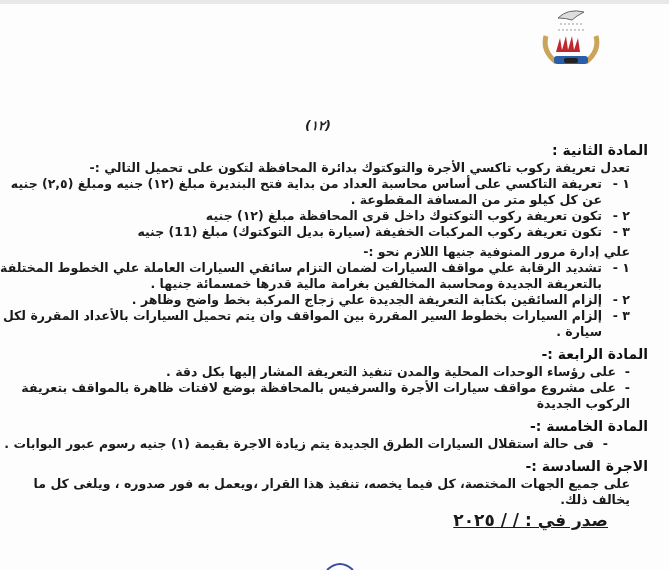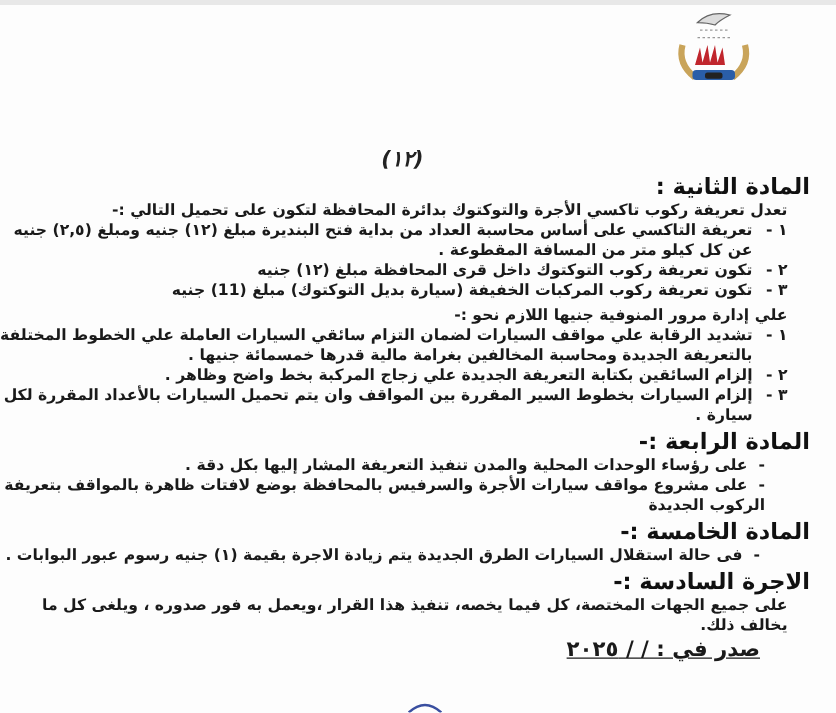--- a/index.html
+++ b/index.html
@@ -11,35 +11,35 @@
     position:relative;
   }
   .topbar { position:absolute; left:0; top:0; width:669px; height:4px; background:#e8e8e8; }
   .logo-wrap { position:absolute; left:500px; top:6px; width:150px; height:92px; }
   .logo-emblem { position:absolute; left:38px; top:0; width:66px; height:64px; }
   .logo-title {
     position:absolute; left:0; top:64px; width:150px; text-align:center;
     font-weight:bold; font-size:16px; direction:rtl; color:#111;
   }
   .page-number {
-    position:absolute; left:305px; top:118px; font-size:17px; font-weight:bold; font-style:italic; color:#222;
+    position:absolute; left:305px; top:118px; font-size:13px; font-weight:bold; font-style:italic; color:#222;
   }
   .doc {
     position:absolute; left:0; top:140px; width:648px; direction:rtl; text-align:right;
     font-weight:bold; font-size:12.5px; line-height:16px;
   }
   .article { margin-bottom:4px; }
   .article-title {
-    font-size:18px; font-weight:bold; color:#111; margin-right:0px; line-height:20px;
+    font-size:14px; font-weight:bold; color:#111; margin-right:0px; line-height:20px;
   }
   .intro { margin-right:18px; }
   .item { display:flex; flex-direction:row; margin-right:18px; }
   .item .num { width:28px; flex:none; text-align:right; }
   .item .txt { flex:1; }
-  .bullet { margin-right:36px; }
+  .bullet { margin-right:18px; }
   .bullet .dash { display:inline-block; width:14px; }
   .issued {
     margin-right:40px; margin-top:4px; font-size:17px;
   }
   .issued span { text-decoration:underline; }
   .stamp { position:absolute; left:325px; top:558px; width:30px; height:12px; }
 </style>
 </head>
 <body>
 

